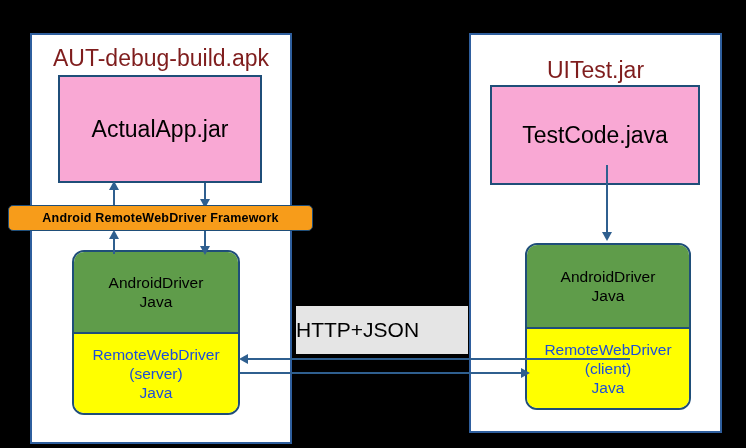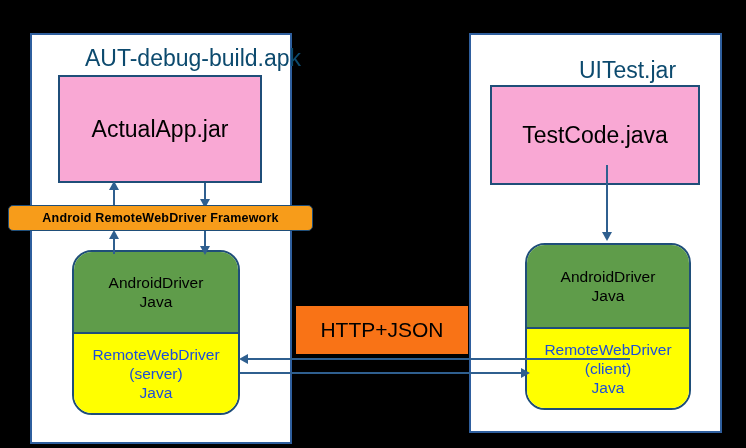--- a/index.html
+++ b/index.html
@@ -18,25 +18,24 @@
   .panel {
     position: absolute;
     background: #ffffff;
     border: 2px solid #2f5f9e;
     box-sizing: border-box;
   }
   .panel-title {
     position: absolute;
     width: 100%;
     text-align: center;
-    color: #0c4a6e;
+    color: #7f1d1d;
     font-size: 23px;
     line-height: 26px;
     white-space: nowrap;
-    margin-left: 32px;
   }
   .box {
     position: absolute;
     box-sizing: border-box;
     display: flex;
     align-items: center;
     justify-content: center;
     text-align: center;
     color: #000000;
   }
@@ -50,21 +49,21 @@
     border: 1.5px solid #1f4e79;
     border-radius: 5px;
     font-size: 12.5px;
     font-weight: bold;
     letter-spacing: 0.2px;
   }
   .driver-stack {
     position: absolute;
     box-sizing: border-box;
     border: 2px solid #1f4e79;
-    border-radius: 20px;
+    border-radius: 12px;
     overflow: hidden;
     display: flex;
     flex-direction: column;
   }
   .driver-top {
     background: #5f9c4a;
     display: flex;
     align-items: center;
     justify-content: center;
     text-align: center;
@@ -83,25 +82,25 @@
     display: flex;
     align-items: center;
     justify-content: center;
     text-align: center;
     font-size: 15.5px;
     line-height: 19px;
     color: #1d4ed8;
   }
   .label-yellow {
     position: absolute;
-    background: #f97316;
-    box-sizing: border-box;
-    display: flex;
-    align-items: center;
-    justify-content: center;
+    background: #e5e5e5;
+    box-sizing: border-box;
+    display: flex;
+    align-items: center;
+    justify-content: flex-start;
     text-align: center;
     color: #000000;
     font-size: 21px;
     line-height: 24px;
     z-index: 6;
   }
   .arrow-v {
     position: absolute;
     width: 2px;
     background: #2f5f8f;

